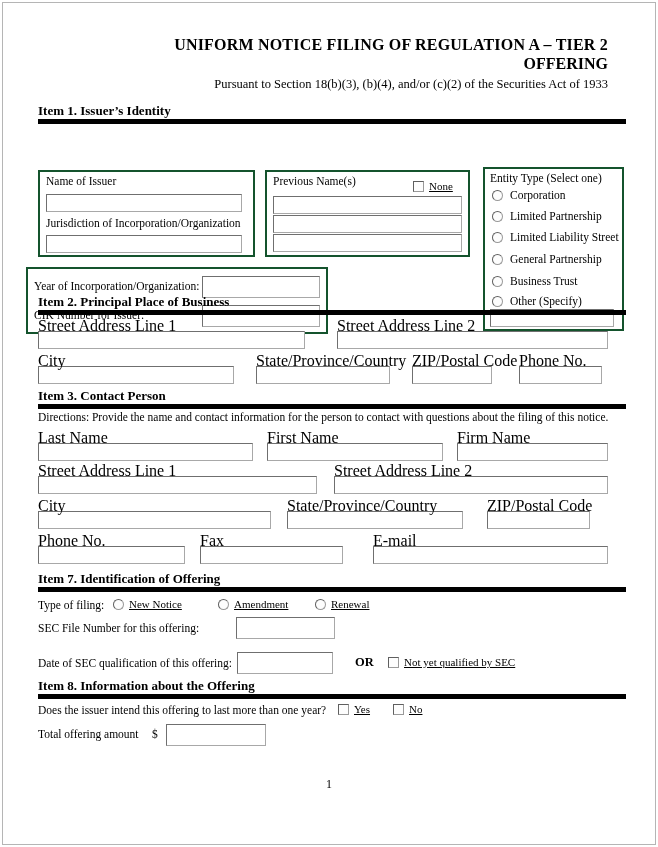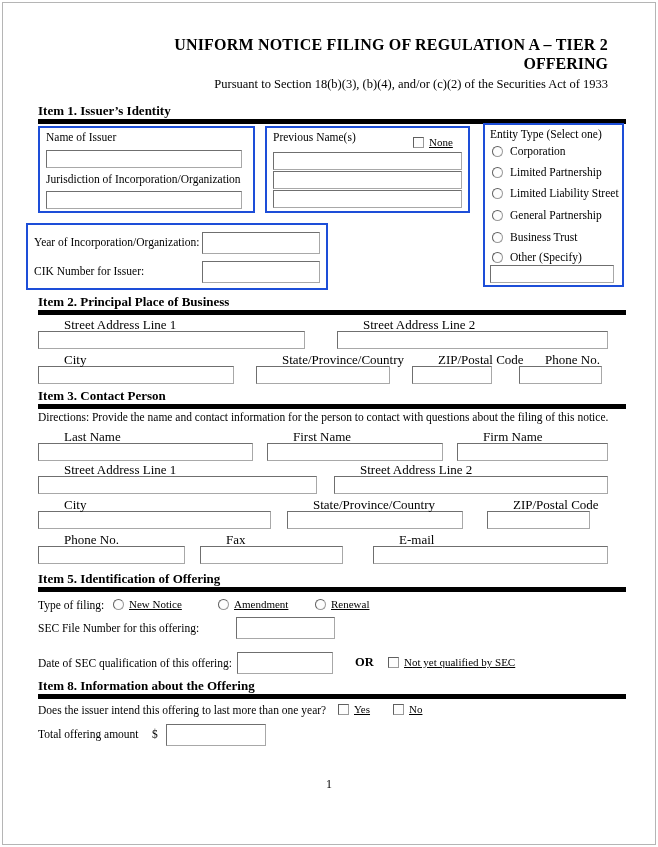--- a/index.html
+++ b/index.html
@@ -10,23 +10,23 @@
   }
   .page-frame{position:absolute;inset:2px;border:1px solid #b5b5b5;pointer-events:none;}
   .abs{position:absolute;}
   .center{text-align:right;}
   .title1{left:38px;top:36px;width:570px;font-size:16px;font-weight:bold;letter-spacing:.2px;}
   .title2{left:38px;top:55px;width:570px;font-size:16px;font-weight:bold;}
   .subtitle{left:38px;top:77px;width:570px;font-size:12.5px;}
   .heading{left:38px;font-size:13px;font-weight:bold;white-space:nowrap;}
   .bar{left:38px;width:588px;height:5px;background:#000;}
   .lbl{font-size:11.5px;white-space:nowrap;}
-  .box{position:absolute;border:2px solid #1d4ed8;box-sizing:border-box;background:#fff;}
+  .box{position:absolute;border:2px solid #14532d;box-sizing:border-box;background:#fff;margin-top:44px;}
   .field{position:absolute;}
-  .flabel{font-size:13px;height:14px;display:block;white-space:nowrap;margin-left:26px;}
+  .flabel{font-size:16px;height:14px;display:block;white-space:nowrap;}
   input.tin{
     display:block;box-sizing:border-box;height:18px;width:100%;
     border:1px solid #a8a8a8;border-top-color:#6f6f6f;border-left-color:#6f6f6f;
     background:#fff;padding:1px 3px;font:11.5px "Liberation Serif",serif;outline:none;
   }
   input.tin.tall{height:22px;}
   .radio{
     width:11px;height:11px;border-radius:50%;background:#fdfdfd;flex:0 0 auto;
     border:1px solid #9a9a9a;border-top-color:#5f5f5f;border-left-color:#5f5f5f;
     box-sizing:border-box;display:inline-block;
@@ -180,21 +180,21 @@
 </div>
 <div class="field" style="left:200px;top:532px;width:143px">
   <span class="flabel">Fax</span>
   <input class="tin" type="text" style="">
 </div>
 <div class="field" style="left:373px;top:532px;width:235px">
   <span class="flabel">E-mail</span>
   <input class="tin" type="text" style="">
 </div>
 
-<div class="abs heading" style="top:571px">Item 5. Identification of Offering</div>
+<div class="abs heading" style="top:571px">Item 7. Identification of Offering</div>
 <div class="abs bar" style="top:587px"></div>
 
 <div class="abs lbl" style="left:38px;top:599px">Type of filing:</div>
 <div class="ckgroup" style="left:113px;top:598px">
   <span class="radio"></span>
   <span>New Notice</span>
 </div>
 <div class="ckgroup" style="left:218px;top:598px">
   <span class="radio"></span>
   <span>Amendment</span>

